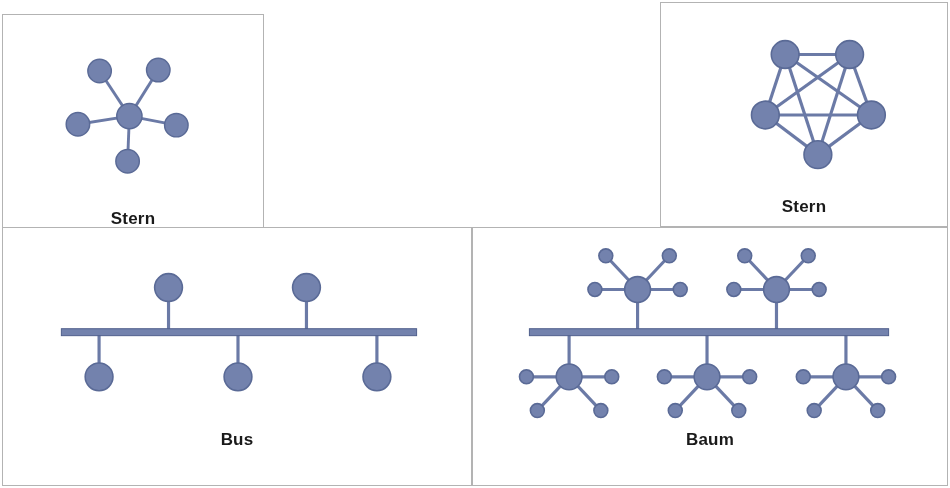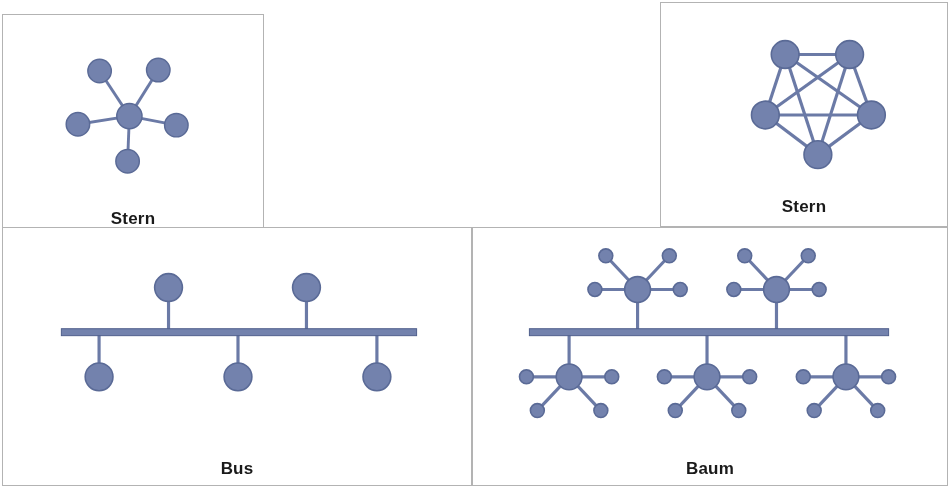--- a/index.html
+++ b/index.html
@@ -38,21 +38,21 @@
     position: absolute;
     left: 0;
     width: 100%;
     text-align: center;
     font-weight: bold;
     color: #1a1a1a;
     letter-spacing: 0.2px;
     font-family: "Liberation Sans", sans-serif;
   }
   .row-top .panel-label { bottom: 9px; font-size: 17px; }
-  .row-bottom .panel-label { bottom: 6px; font-size: 17px; text-align: center; }
+  .row-bottom .panel-label { bottom: 35px; font-size: 17px; text-align: center; }
 
   
   #panel-stern { left: 2px;   top: 14px;   width: 262px; height: 225px; }
   #panel-ring  { left: 290px; top: 2px;   width: 370px; height: 225px; }
   #panel-mesh  { left: 660px; top: 2px;   width: 288px; height: 225px; }
   #panel-bus   { left: 2px;   top: 227px; width: 470px; height: 259px; }
   #panel-baum  { left: 472px; top: 227px; width: 476px; height: 259px; padding-left: 24px; }
 </style>
 </head>
 <body>

